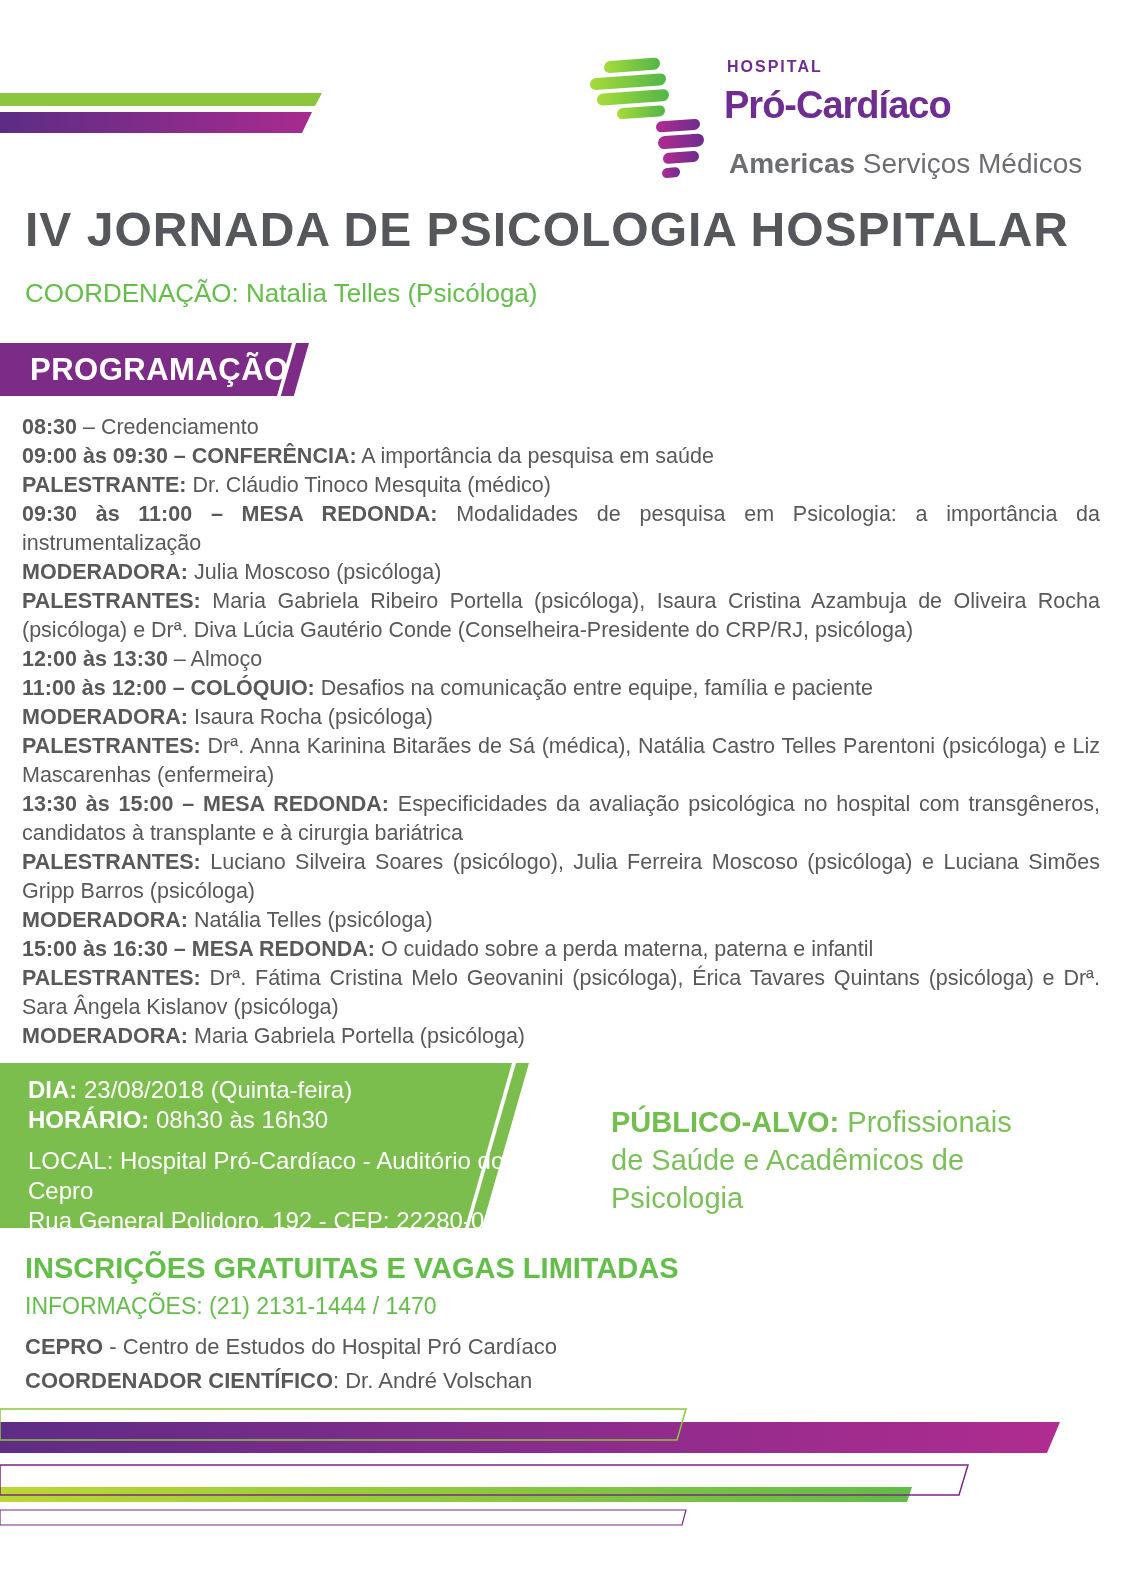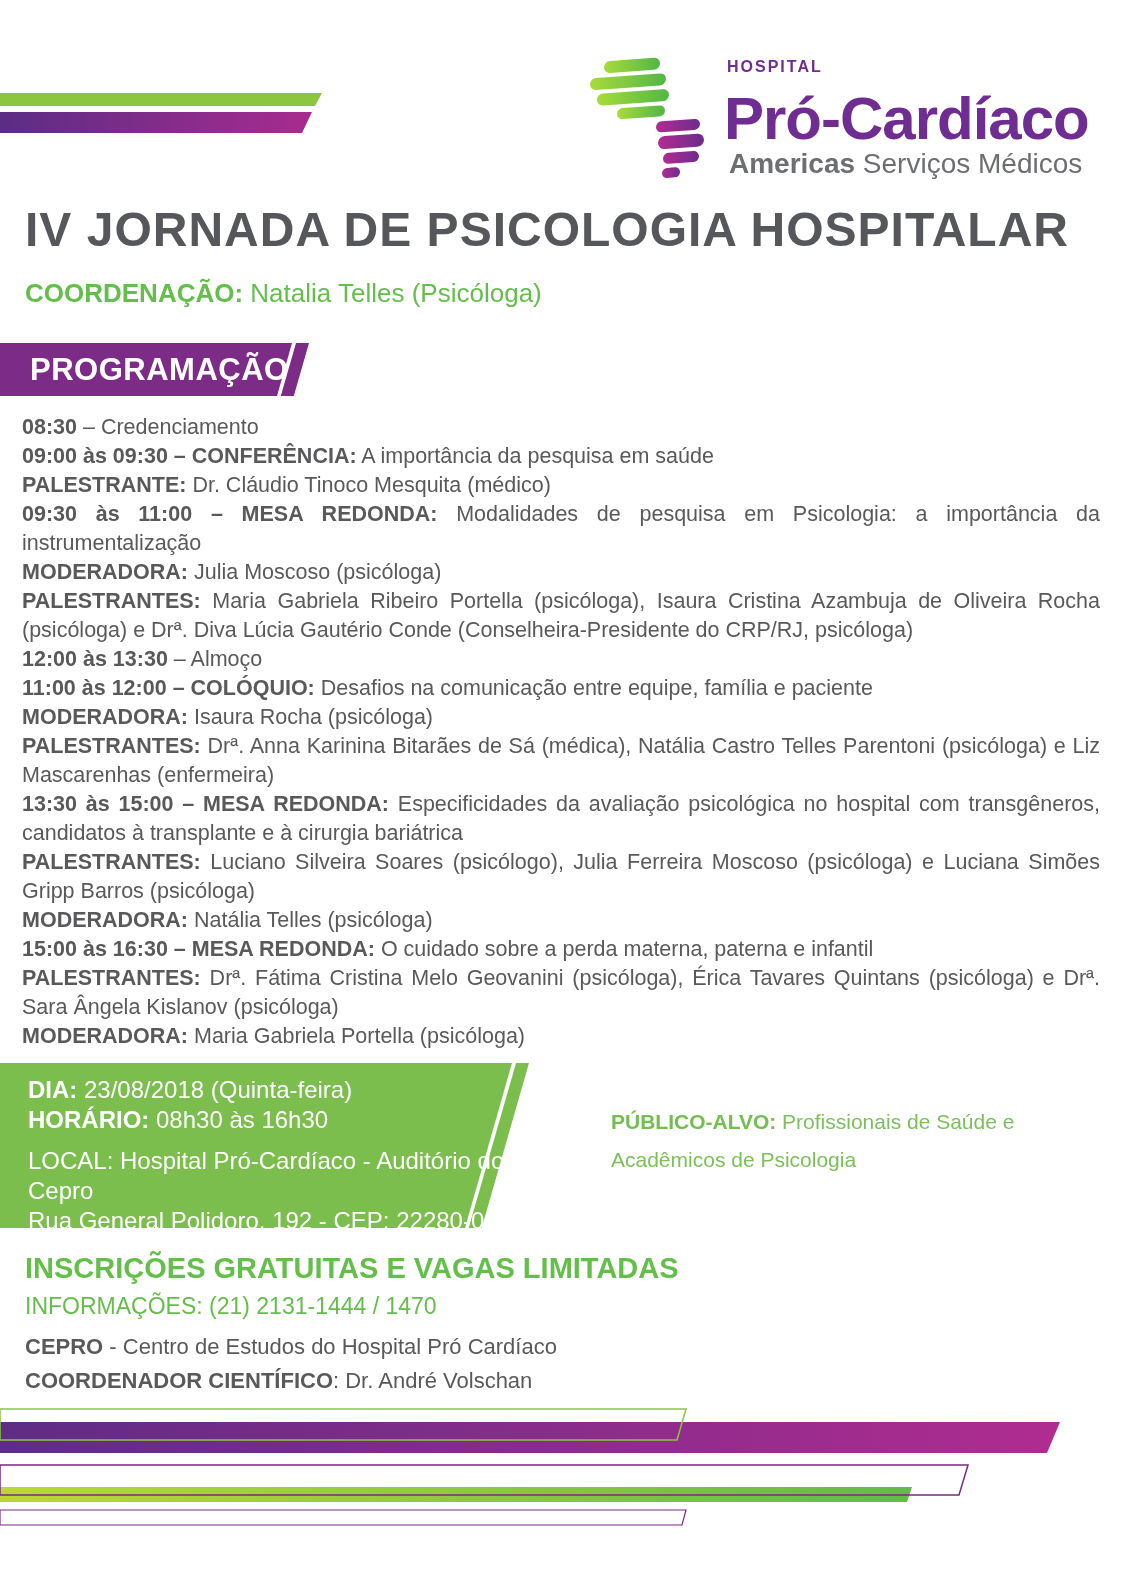--- a/index.html
+++ b/index.html
@@ -10,30 +10,30 @@
   .bar-green-top{position:absolute;left:0;top:93px;width:322px;height:13px;background:#8cc63f;
     clip-path:polygon(0 0,100% 0,calc(100% - 7px) 100%,0 100%);}
   .bar-purple-top{position:absolute;left:0;top:112px;width:312px;height:21px;
     background:linear-gradient(90deg,#5b2d85,#a82b8f);
     clip-path:polygon(0 0,100% 0,calc(100% - 10px) 100%,0 100%);}
 
   
   .logo-mark{position:absolute;left:580px;top:50px;width:132px;height:128px;}
   .logo-hospital{position:absolute;left:727px;top:58px;font-size:16px;font-weight:bold;
     color:#6f2c91;letter-spacing:2px;}
-  .logo-name{position:absolute;left:724px;top:84px;font-size:60px;font-weight:bold;color:#6f2c91;
+  .logo-name{position:absolute;left:724px;top:84px;font-size:38px;font-weight:bold;color:#6f2c91;
     letter-spacing:-1px;}
   .logo-sub{position:absolute;left:729px;top:148px;font-size:28px;color:#6d6e71;}
   .logo-sub .b{font-weight:bold;}
 
   
   .title{position:absolute;left:25px;top:202px;width:1080px;font-size:48px;font-weight:bold;
     color:#56575b;letter-spacing:1px;white-space:nowrap;}
   .coord{position:absolute;left:25px;top:278px;font-size:26px;color:#64be4a;}
-  .coord .b{font-weight:bold;}
+  .coord .b{font-weight:normal;}
 
   
   .banner{position:absolute;left:0;top:343px;width:340px;height:52px;}
   .banner-main{position:absolute;left:0;top:0;width:292px;height:53px;background:#7c2b86;
     clip-path:polygon(0 0,100% 0,calc(100% - 15px) 100%,0 100%);}
   .banner-sliver{position:absolute;left:296px;top:0;width:13px;height:53px;background:#7c2b86;
     transform:skewX(-16deg);transform-origin:0 0;}
   .banner-text{position:absolute;left:30px;top:0;line-height:53px;color:#ffffff;
     font-weight:bold;font-size:31px;letter-spacing:0.5px;}
 
@@ -49,21 +49,21 @@
   .venue-main{position:absolute;left:0;top:0;width:512px;height:165px;background:#7cbe4e;
     clip-path:polygon(0 0,100% 0,calc(100% - 47px) 100%,0 100%);}
   .venue-sliver{position:absolute;left:516px;top:0;width:13px;height:165px;background:#7cbe4e;
     transform:skewX(-16deg);transform-origin:0 0;}
   .venue-text{position:absolute;left:28px;top:12px;color:#ffffff;font-size:24px;line-height:30px;}
   .venue-text p{margin:0;}
   .venue-text .b{font-weight:bold;}
   .venue-gap{height:11px;}
 
   
-  .audience{position:absolute;left:611px;top:1103px;width:432px;font-size:21px;
+  .audience{position:absolute;left:611px;top:1103px;width:432px;font-size:29px;
     line-height:38px;color:#7cc05a;}
   .audience .b{font-weight:bold;color:#72be4e;}
 
   
   .f-inscricoes{position:absolute;left:25px;top:1252px;font-size:29px;font-weight:bold;color:#64be4a;}
   .f-informacoes{position:absolute;left:25px;top:1293px;font-size:23px;color:#64be4a;}
   .f-informacoes .b{font-weight:normal;}
   .f-cepro{position:absolute;left:25px;top:1334px;font-size:22px;color:#59595b;}
   .f-cepro .b{font-weight:bold;}
   .f-coord{position:absolute;left:25px;top:1368px;font-size:22px;color:#59595b;}

